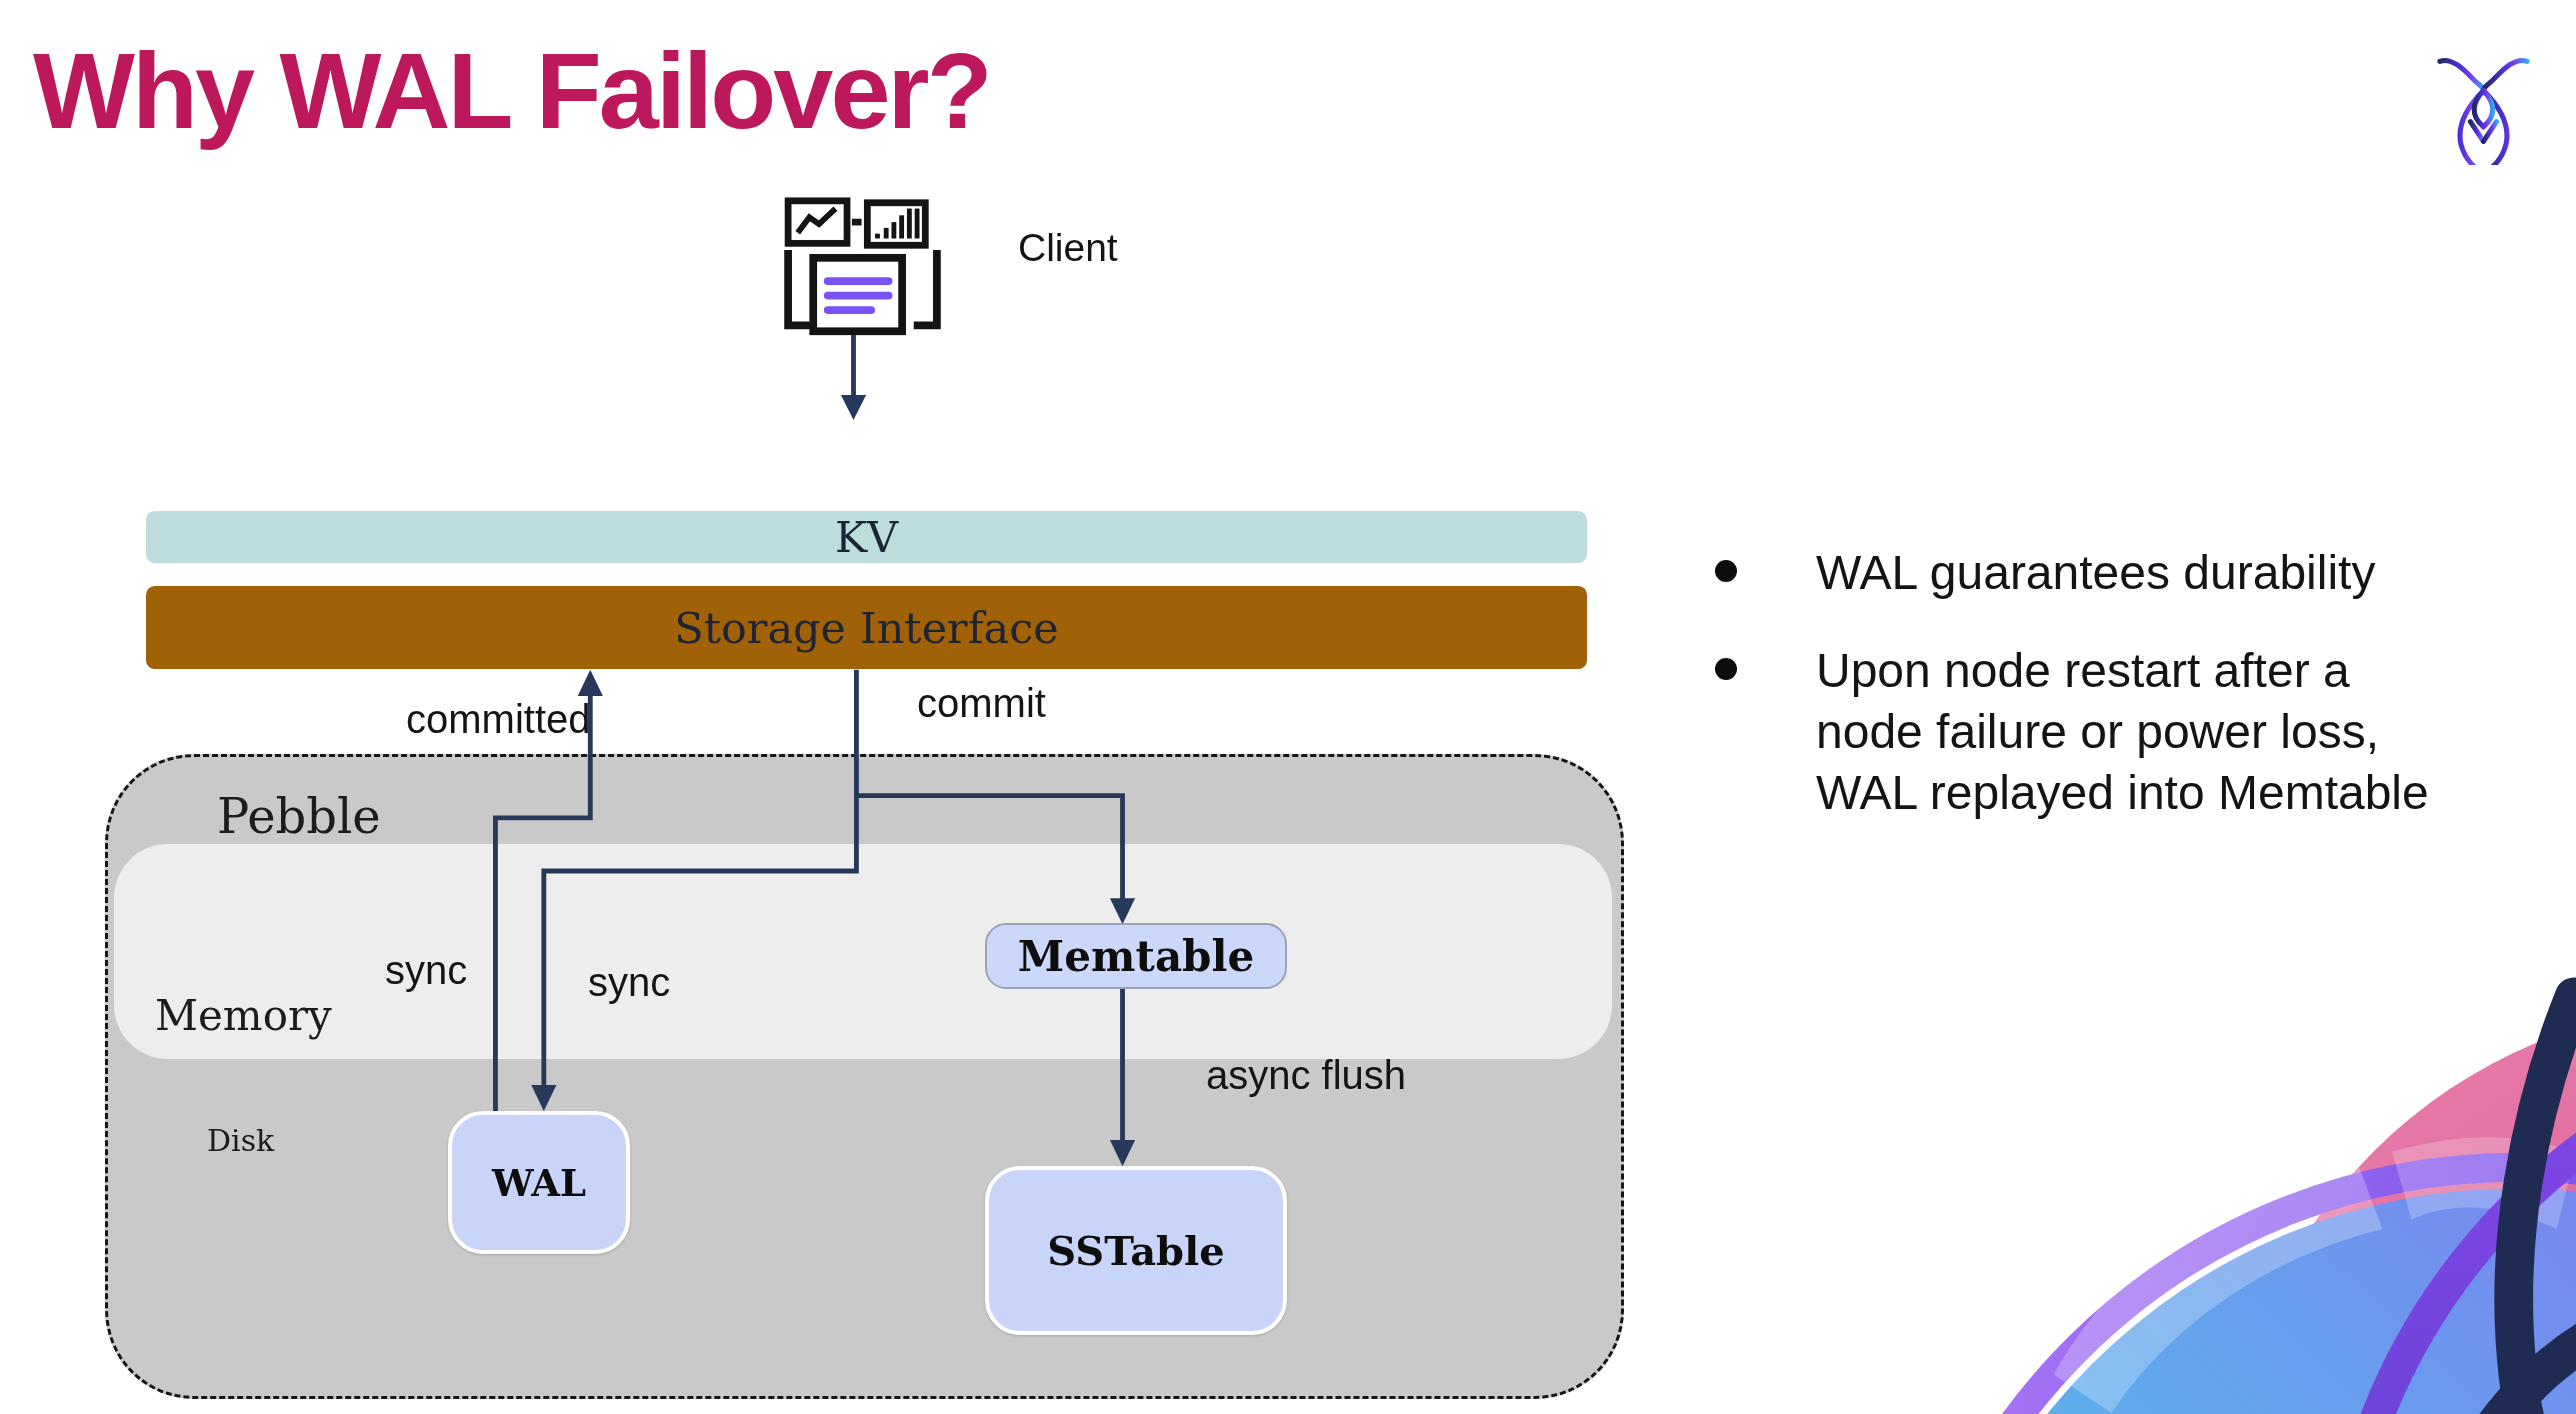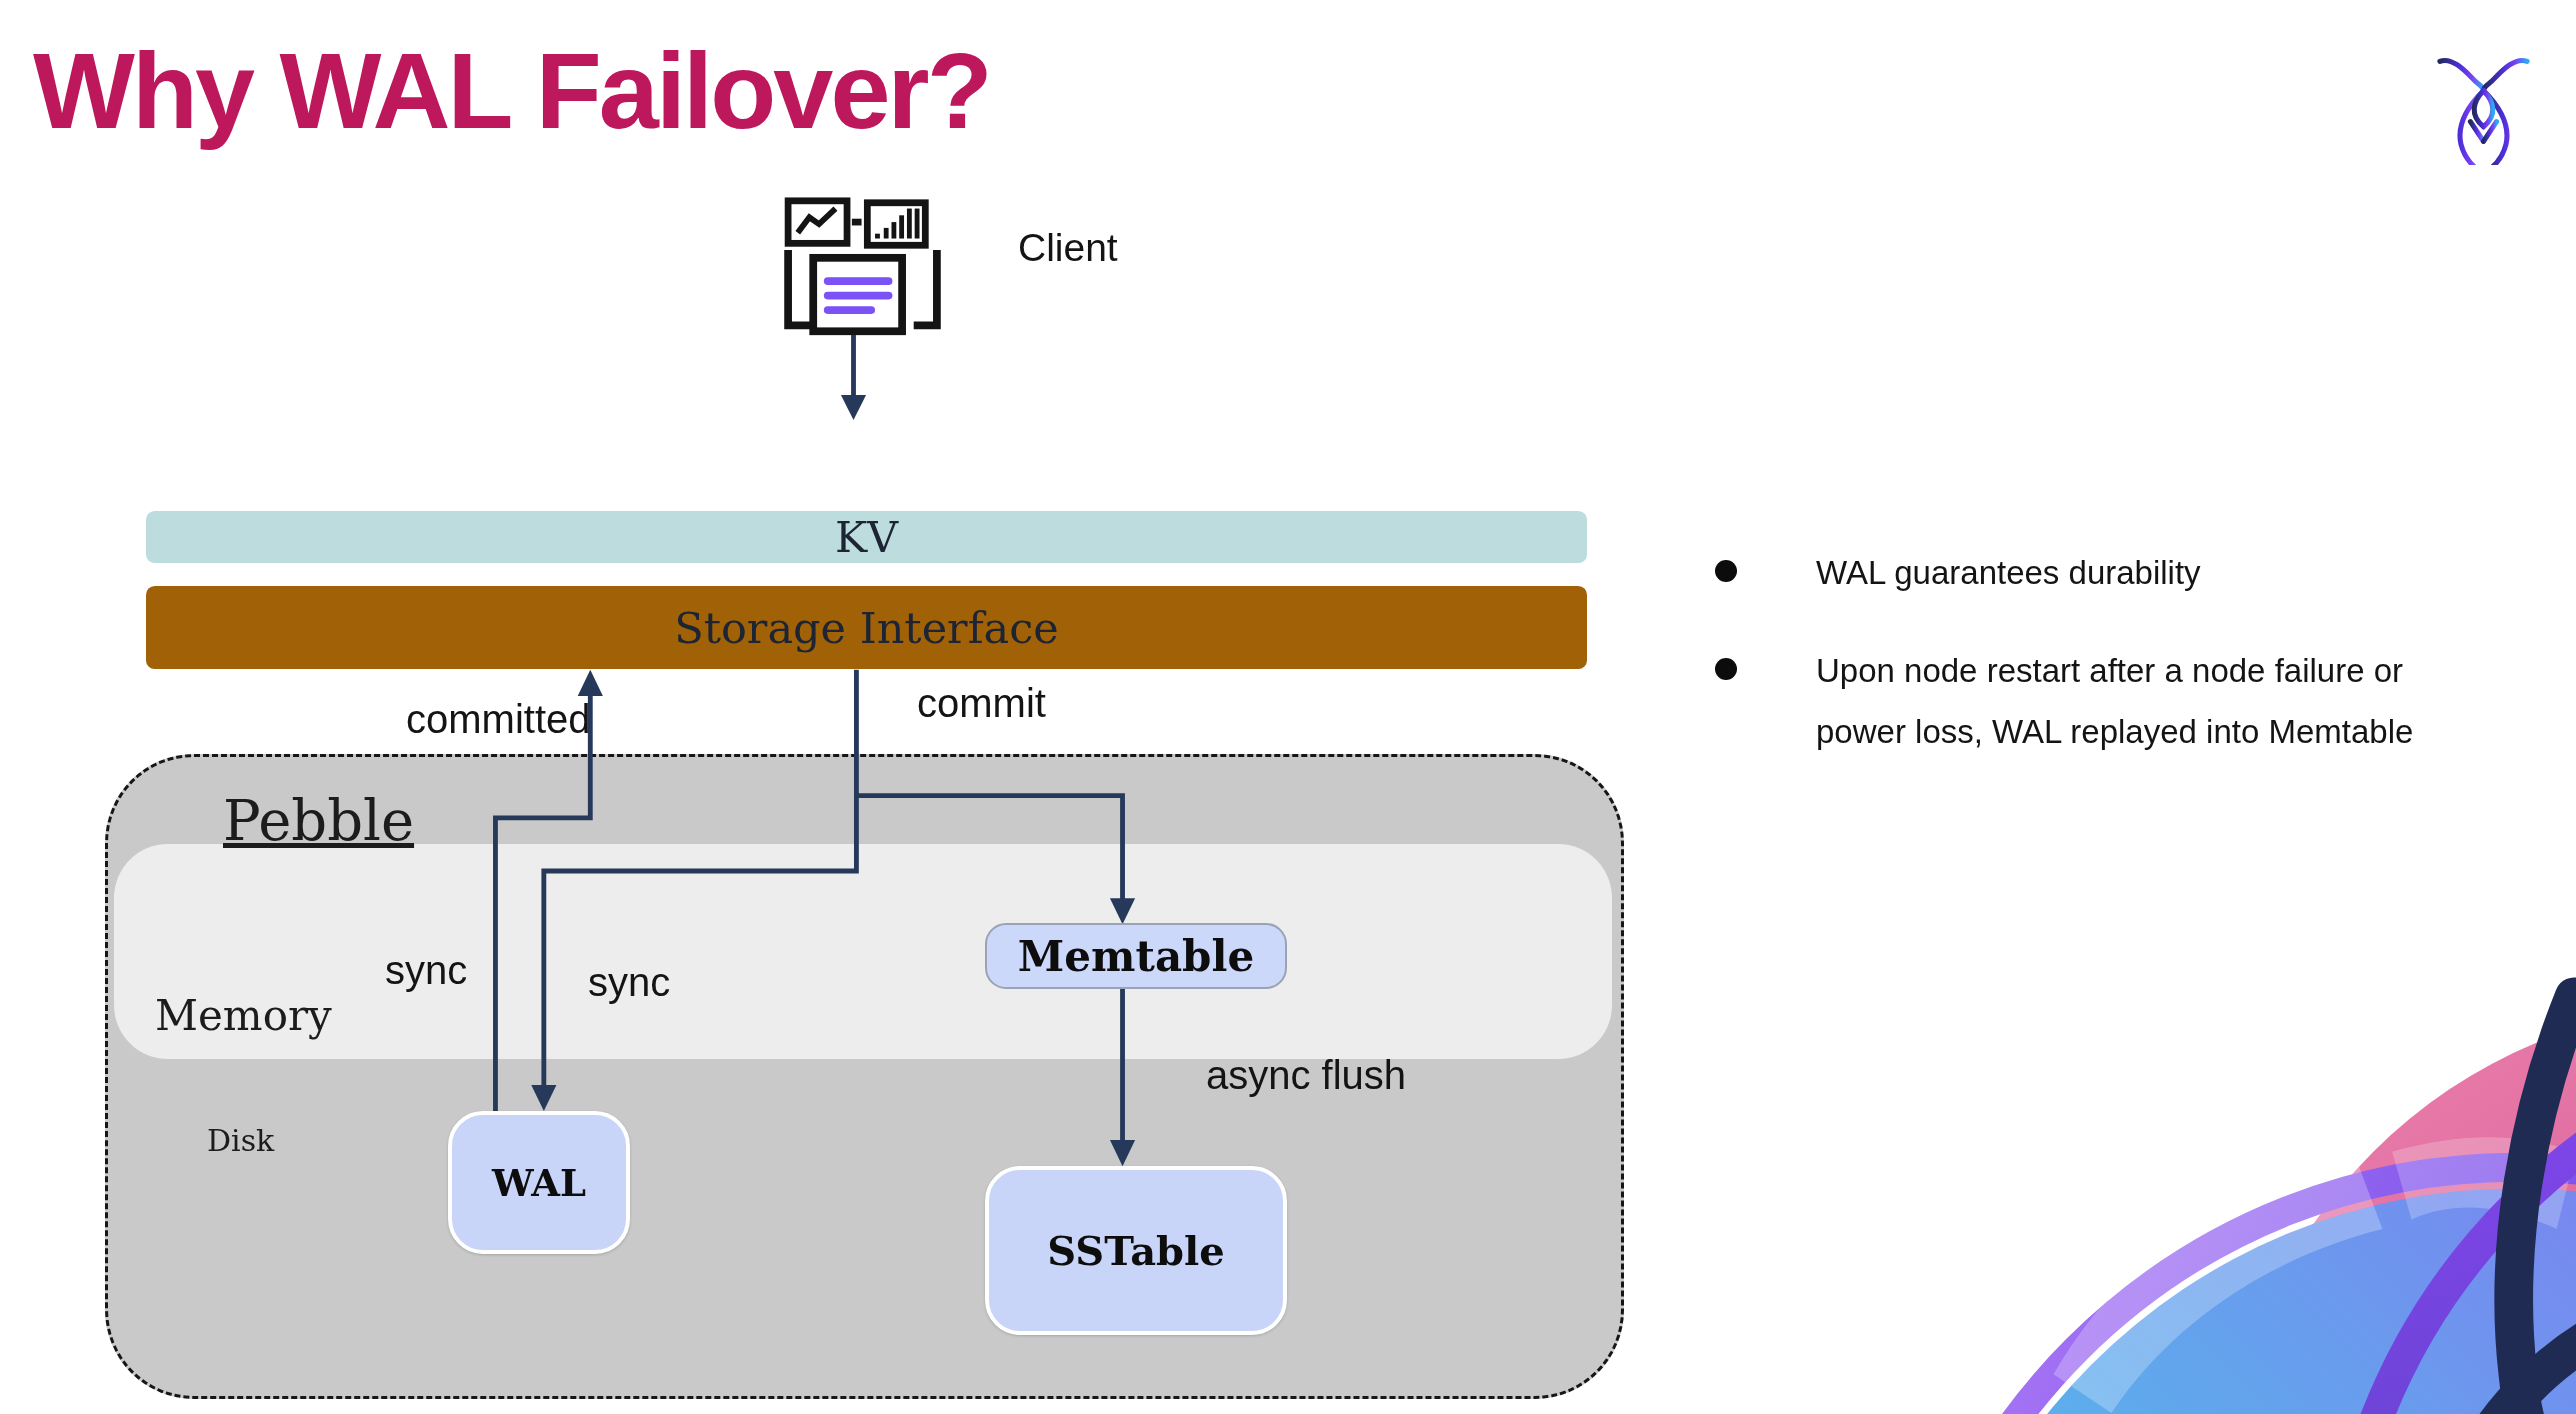--- a/index.html
+++ b/index.html
@@ -31,21 +31,21 @@
     left:105px; top:754px; width:1519px; height:645px;
     background:#c9c9c9; border:3.9px dashed #161616; border-radius:89px;
   }
   .memory-band {
     left:114px; top:844px; width:1498px; height:215px;
     background:#ededed; border-radius:54px;
   }
   .serif-label {
     font-family:"DejaVu Serif","Liberation Serif",serif; color:#1c1c1c;
   }
-  .lbl-pebble { left:223px; top:788px; font-size:56px;text-decoration:underline; }
+  .lbl-pebble { left:217px; top:788px; font-size:48px; }
   .lbl-memory { left:155px; top:991px; font-size:42px; }
   .lbl-disk   { left:207px; top:1123px; font-size:30px; }
 
   
   .node {
     display:flex; align-items:center; justify-content:center;
     font-family:"DejaVu Serif","Liberation Serif",serif; font-weight:bold; color:#0d0d0d;
   }
   .node-wal {
     left:448px; top:1111px; width:182px; height:143px; background:#c8d4f8;
@@ -73,21 +73,21 @@
 
   
   .bullet-row { display:flex; left:1715px; width:784px; }
   .bullet-row-1 { top:542px; }
   .bullet-row-2 { top:640px; }
   .bullet-dot {
     width:22px; height:22px; border-radius:50%; background:#0c0c0c;
     margin-top:18.4px; flex:0 0 auto;
   }
   .bullet-text {
-    margin-left:79px; width:643px; font-size:33px; line-height:61px; color:#141414;
+    margin-left:79px; width:643px; font-size:48px; line-height:61px; color:#141414;
   }
 
   .overlay { left:0; top:0; width:2576px; height:1415px; pointer-events:none; }
 </style>
 </head>
 <body>
 
 <div class="slide">
 
   <div class="abs title">Why WAL Failover?</div>

